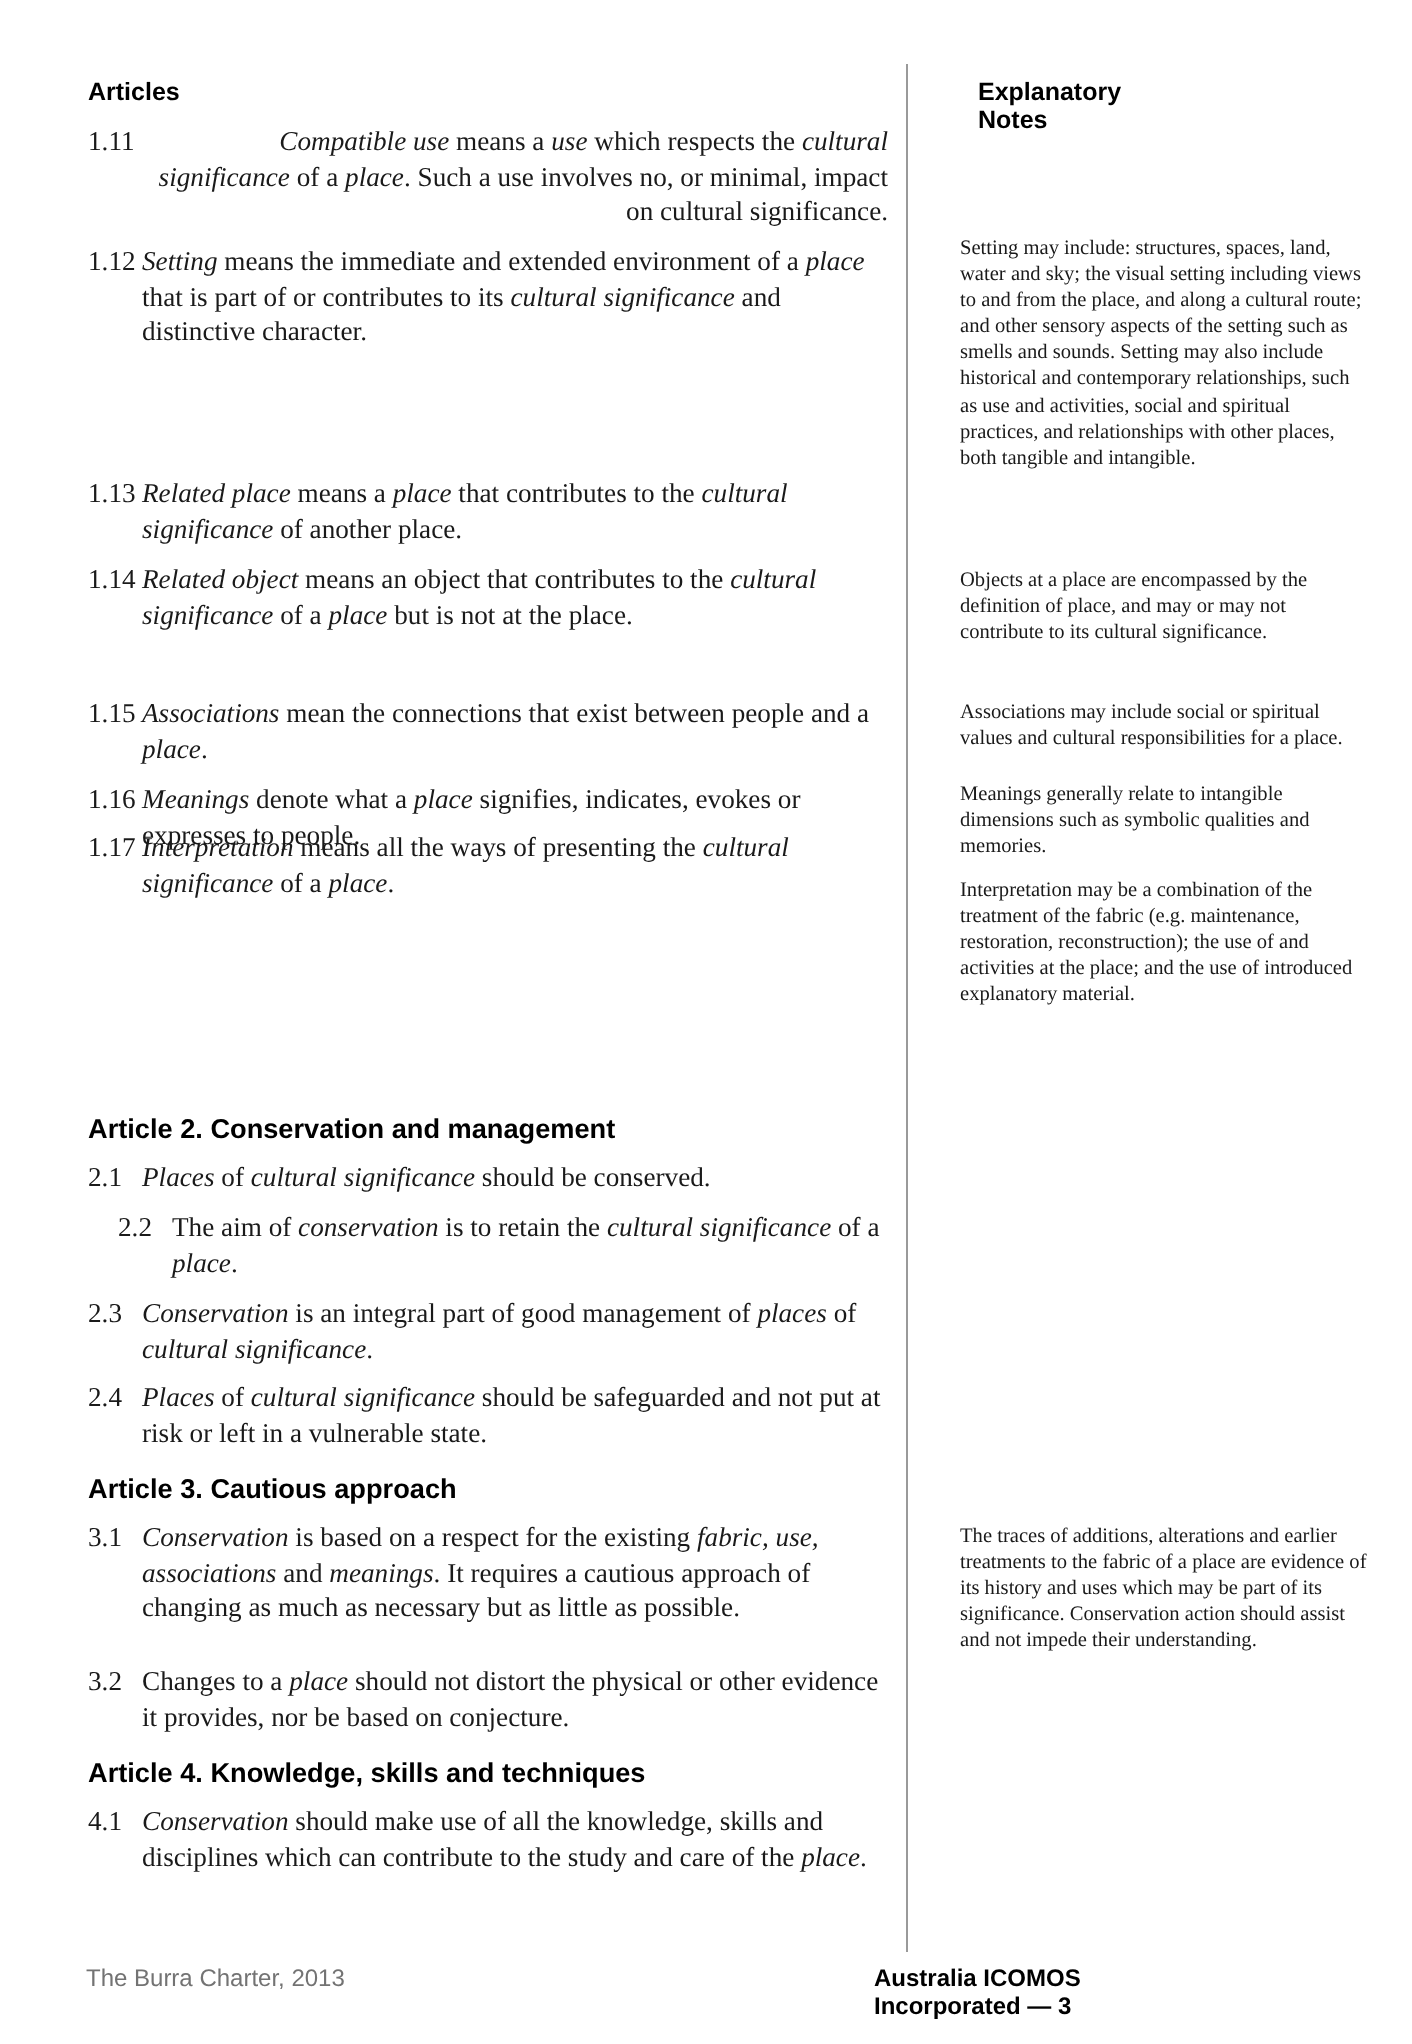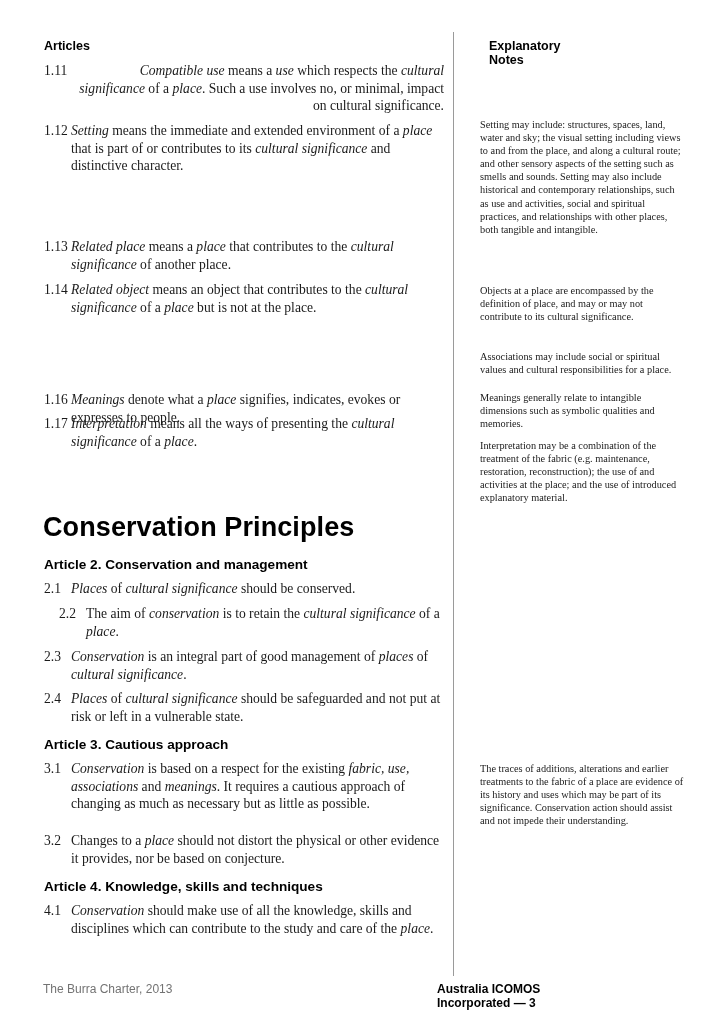--- a/index.html
+++ b/index.html
@@ -36,37 +36,40 @@
       <span class="txt"><i>Setting</i> means the immediate and extended environment of a <i>place</i> that is part of or contributes to its <i>cultural significance</i> and distinctive character.</span>
     </div>
   <div class="art" style="top:238px;">
       <span class="num">1.13</span>
       <span class="txt"><i>Related place</i> means a <i>place</i> that contributes to the <i>cultural significance</i> of another place.</span>
     </div>
   <div class="art" style="top:281px;">
       <span class="num">1.14</span>
       <span class="txt"><i>Related object</i> means an object that contributes to the <i>cultural significance</i> of a <i>place</i> but is not at the place.</span>
     </div>
+  <div class="art" style="top:348px;">
+      <span class="num">1.15</span>
+      <span class="txt"><i>Associations</i> mean the connections that exist between people and a <i>place</i>.</span>
+    </div>
   <div class="art" style="top:391px;">
       <span class="num">1.16</span>
       <span class="txt"><i>Meanings</i> denote what a <i>place</i> signifies, indicates, evokes or expresses to people.</span>
     </div>
   <div class="art" style="top:415px;">
       <span class="num">1.17</span>
       <span class="txt"><i>Interpretation</i> means all the ways of presenting the <i>cultural significance</i> of a <i>place</i>.</span>
     </div>
 
   <div class="note" style="top:118px;">Setting may include: structures, spaces, land, water and sky; the visual setting including views to and from the place, and along a cultural route; and other sensory aspects of the setting such as smells and sounds. Setting may also include historical and contemporary relationships, such as use and activities, social and spiritual practices, and relationships with other places, both tangible and intangible.</div>
   <div class="note" style="top:284px;">Objects at a place are encompassed by the definition of place, and may or may not contribute to its cultural significance.</div>
   <div class="note" style="top:350px;">Associations may include social or spiritual values and cultural responsibilities for a place.</div>
   <div class="note" style="top:391px;">Meanings generally relate to intangible dimensions such as symbolic qualities and memories.</div>
   <div class="note" style="top:439px;">Interpretation may be a combination of the treatment of the fabric (e.g. maintenance, restoration, reconstruction); the use of and activities at the place; and the use of introduced explanatory material.</div>
   <div class="note" style="top:762px;">The traces of additions, alterations and earlier treatments to the fabric of a place are evidence of its history and uses which may be part of its significance. Conservation action should assist and not impede their understanding.</div>
 
-  <div class="big-title head-sans">Conservation Principles</div>
 
   <div class="art-title head-sans" style="top:557px;">Article 2.  Conservation and management</div>
   <div class="art" style="top:580px;">
       <span class="num">2.1</span>
       <span class="txt"><i>Places</i> of <i>cultural significance</i> should be conserved.</span>
     </div>
   <div class="art" style="top:605px;margin-left:15px;">
       <span class="num">2.2</span>
       <span class="txt">The aim of <i>conservation</i> is to retain the <i>cultural significance</i> of a <i>place</i>.</span>
     </div>

